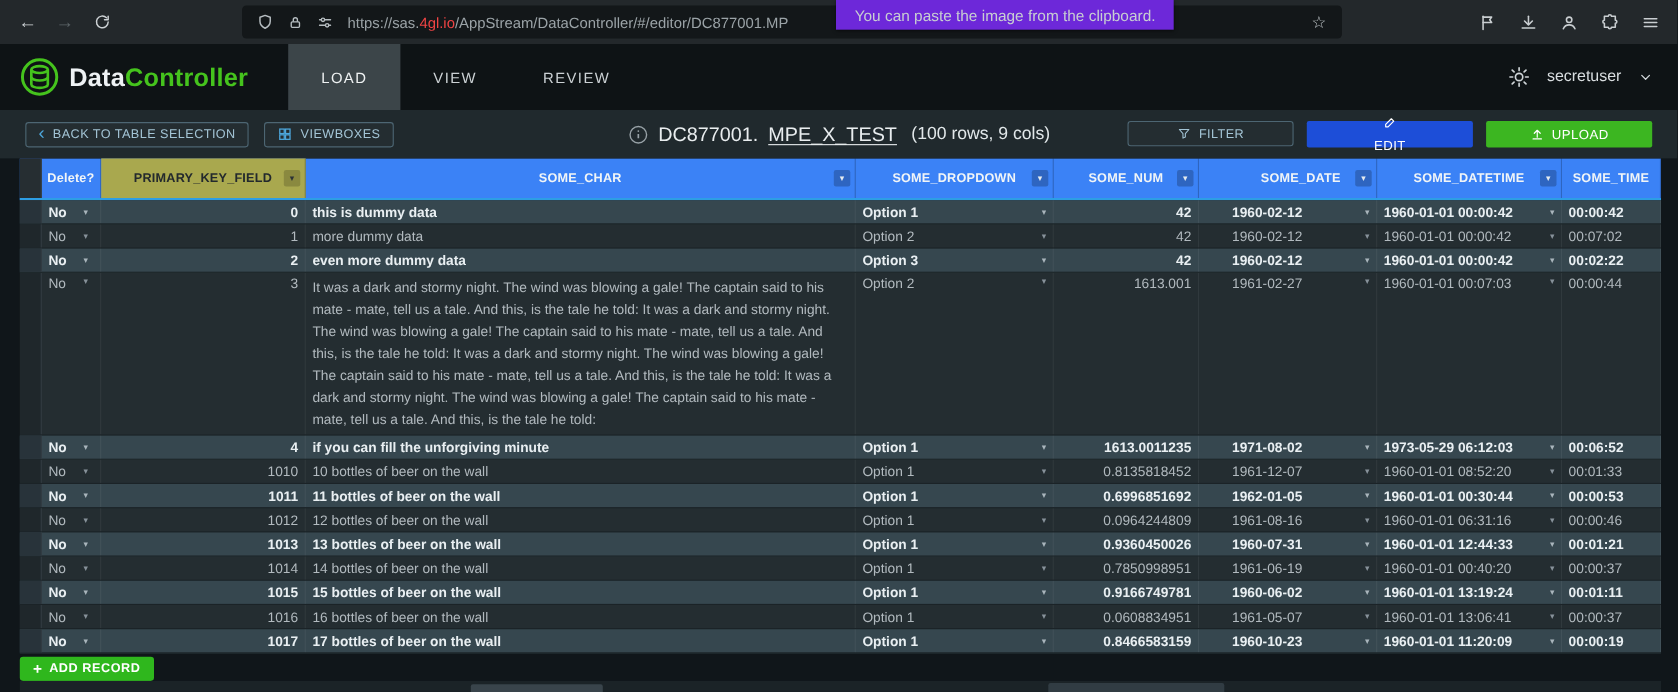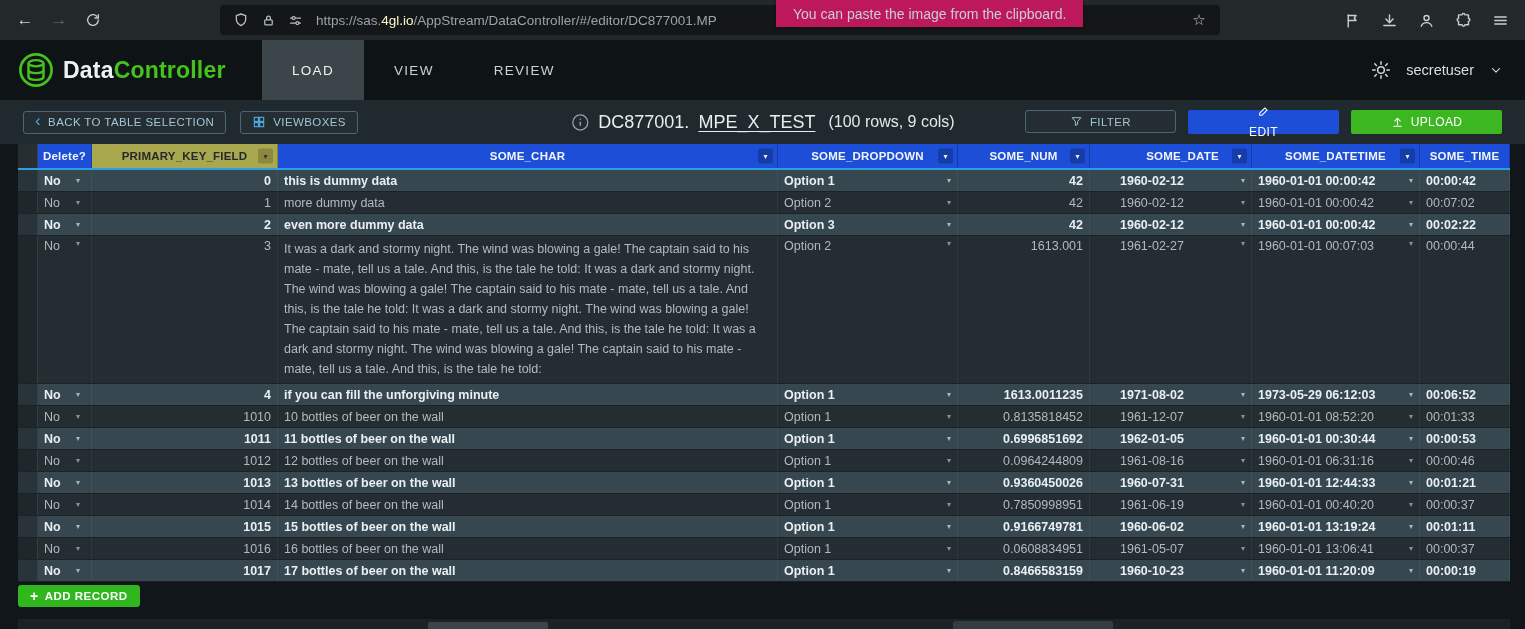--- a/index.html
+++ b/index.html
@@ -9,26 +9,26 @@
   
   .browser-bar { height:40px; background:#23282b; display:flex; align-items:center; position:relative; z-index:5; }
   .nav-group { display:flex; align-items:center; padding-left:8px; }
   .nav-btn { width:34px; height:34px; border:none; background:transparent; color:#cdd2d5;
     font-size:17px; display:flex; align-items:center; justify-content:center; border-radius:4px; font-family:inherit; }
   .nav-btn.dim { color:#5d6569; }
   .url-bar { margin-left:110px; width:1000px; height:30px; background:#131719; border-radius:4px;
     display:flex; align-items:center; padding:0 10px; gap:5px; }
   .ubicon { display:flex; align-items:center; justify-content:center; width:22px; height:22px; color:#b6bdc1; flex:0 0 auto; }
   .url-text { font-size:13.5px; color:#9ba3a7; margin-left:5px; white-space:nowrap; overflow:hidden; }
-  .url-text .domain { color:#fef9c3; }
+  .url-text .domain { color:#ef4444; }
   .star { margin-left:auto; font-size:15px; color:#c3c9cc; }
   .browser-right { margin-left:auto; display:flex; align-items:center; gap:7px; padding-right:10px; }
   .bricon { width:30px; height:30px; display:flex; align-items:center; justify-content:center; color:#c9ced1; border-radius:4px; }
-  .tooltip { position:absolute; left:776px; top:0; height:27px; display:flex; align-items:center;
-    padding:0 17px; background:#be185d; color:#c8ced2; font-size:14px; z-index:10;
+  .tooltip { position:absolute; left:760px; top:0; height:27px; display:flex; align-items:center;
+    padding:0 17px; background:#6d28d9; color:#c8ced2; font-size:14px; z-index:10;
     box-shadow:0 1px 3px rgba(0,0,0,.5); }
 
   
   .app-header { height:60px; background:#0e1315; display:flex; align-items:stretch; }
   .logo { display:flex; align-items:center; gap:9px; padding-left:18px; width:242px; }
   .logo-text { font-size:23px; font-weight:700; color:#eef2f4; letter-spacing:.2px; white-space:nowrap; }
   .logo-text .green { color:#45c31d; }
   .main-nav { display:flex; align-items:stretch; margin-left:20px; }
   .nav-item { display:flex; align-items:center; padding:0 30px; font-size:13.5px; letter-spacing:1.3px; color:#ccd2d5; }
   .nav-item.active { background:#3c4549; color:#eef1f2; }
@@ -52,21 +52,21 @@
   .title-meta { font-size:16px; color:#e2e8ea; margin-left:4px; }
   .tb-right { margin-left:auto; display:flex; gap:12px;justify-content:center; }
   .tbtn.wide { width:151px; justify-content:center; }
   .btn-solid { height:24px; width:151px; display:inline-flex; align-items:center; justify-content:center; gap:7px;
     border:none; border-radius:2px; font-size:12px; color:#ffffff; font-family:inherit; letter-spacing:.4px; }
   .btn-edit { background:#1d4ed8;flex-direction:column; }
   .btn-upload { background:#3cb621; }
 
   
   .grid { margin:0 15px 0 18px; }
-  .grid-header { display:flex; height:26px; background:#1d4ed8; border-bottom:2px solid #2d9ee4; }
+  .grid-header { display:flex; height:38px; background:#3b82f6; border-bottom:2px solid #2d9ee4; }
   .hcell { position:relative; display:flex; align-items:center; justify-content:center;
     font-size:11.5px; font-weight:700; color:#f1f5f7; border-right:1px solid rgba(0,0,0,.22); letter-spacing:.2px; }
   .hcell.col-gutter { background:#262e32; border-right:1px solid #39434a; }
   .hcell.hl { background:#a9a84e; color:#23292d; }
   .filterbox { position:absolute; right:4px; top:50%; transform:translateY(-50%); width:15px; height:15px;
     background:rgba(0,0,0,.22); border-radius:2px; display:flex; align-items:center; justify-content:center;
     font-size:8px; color:#e4ebef; font-weight:400; }
   .hcell.hl .filterbox { color:#2c3236; background:rgba(0,0,0,.18); }
 
   .grow { display:flex; background:#242d31; border-bottom:1px solid #1b2327; min-height:22px; }

